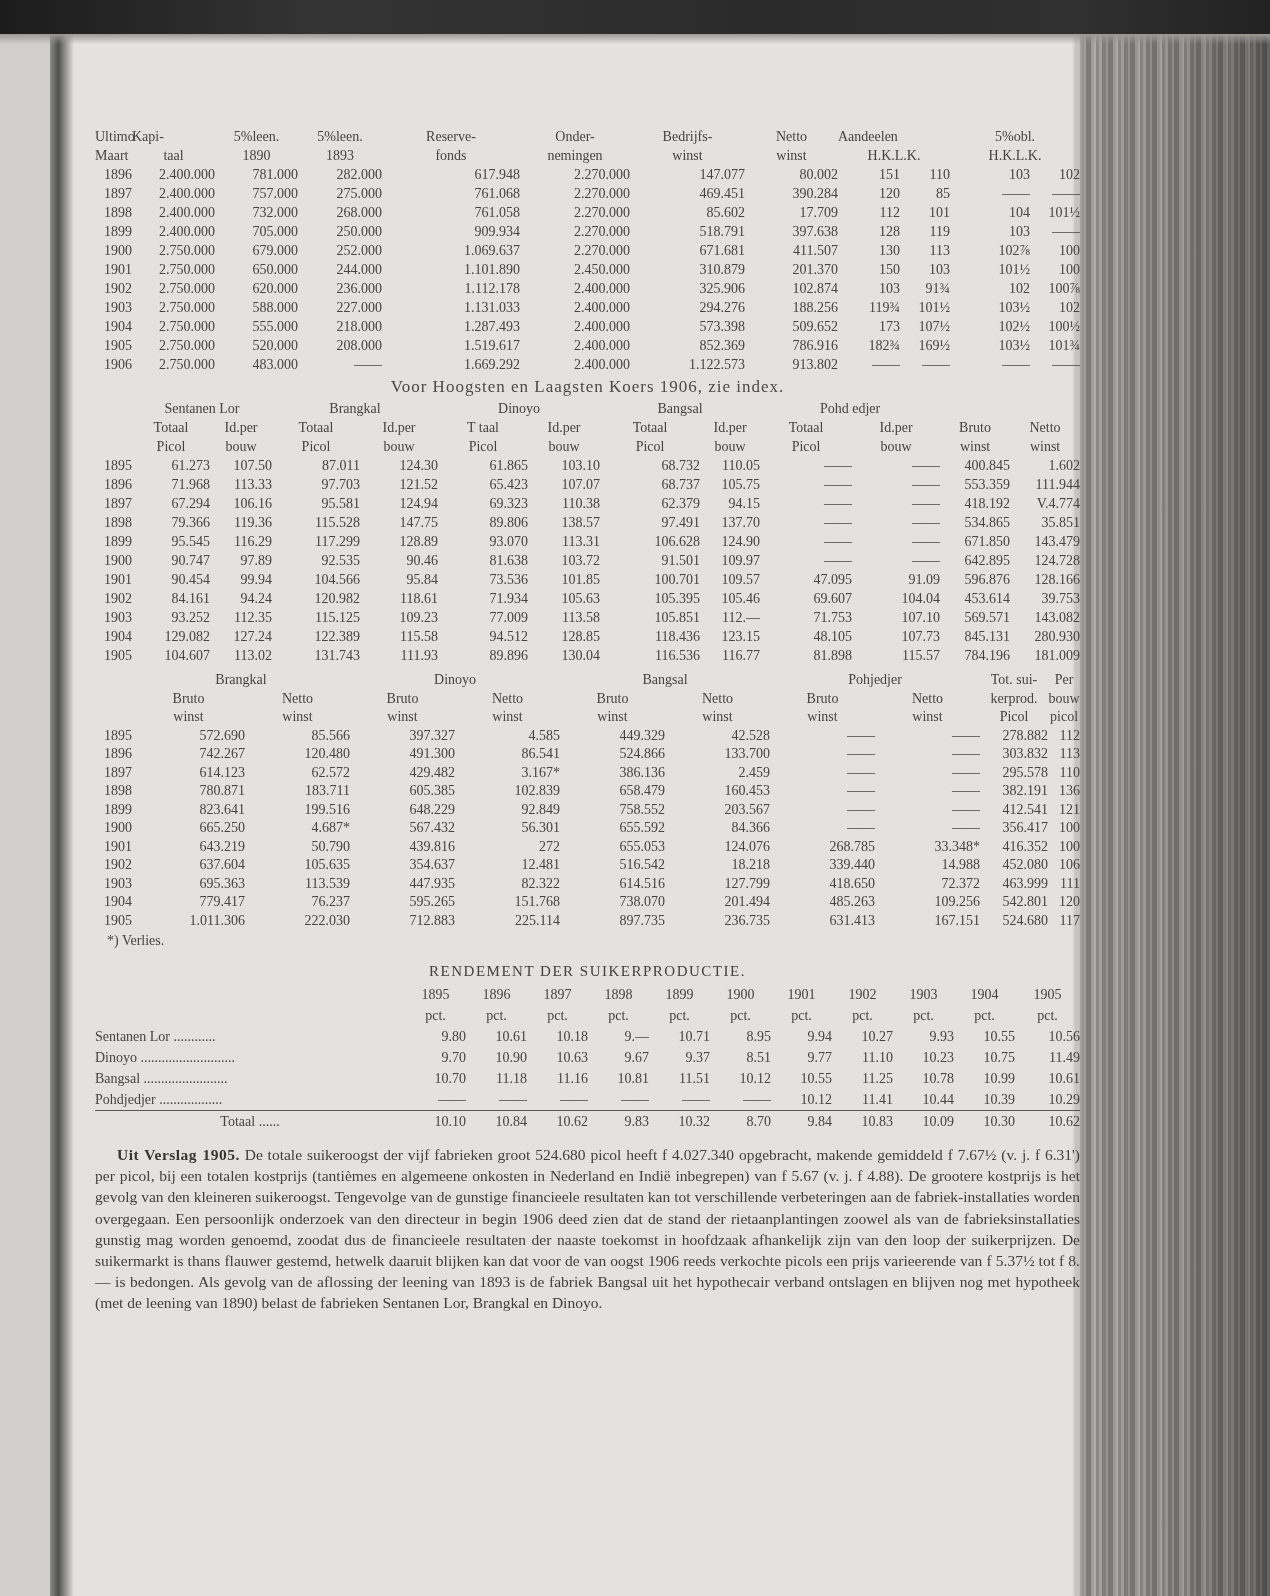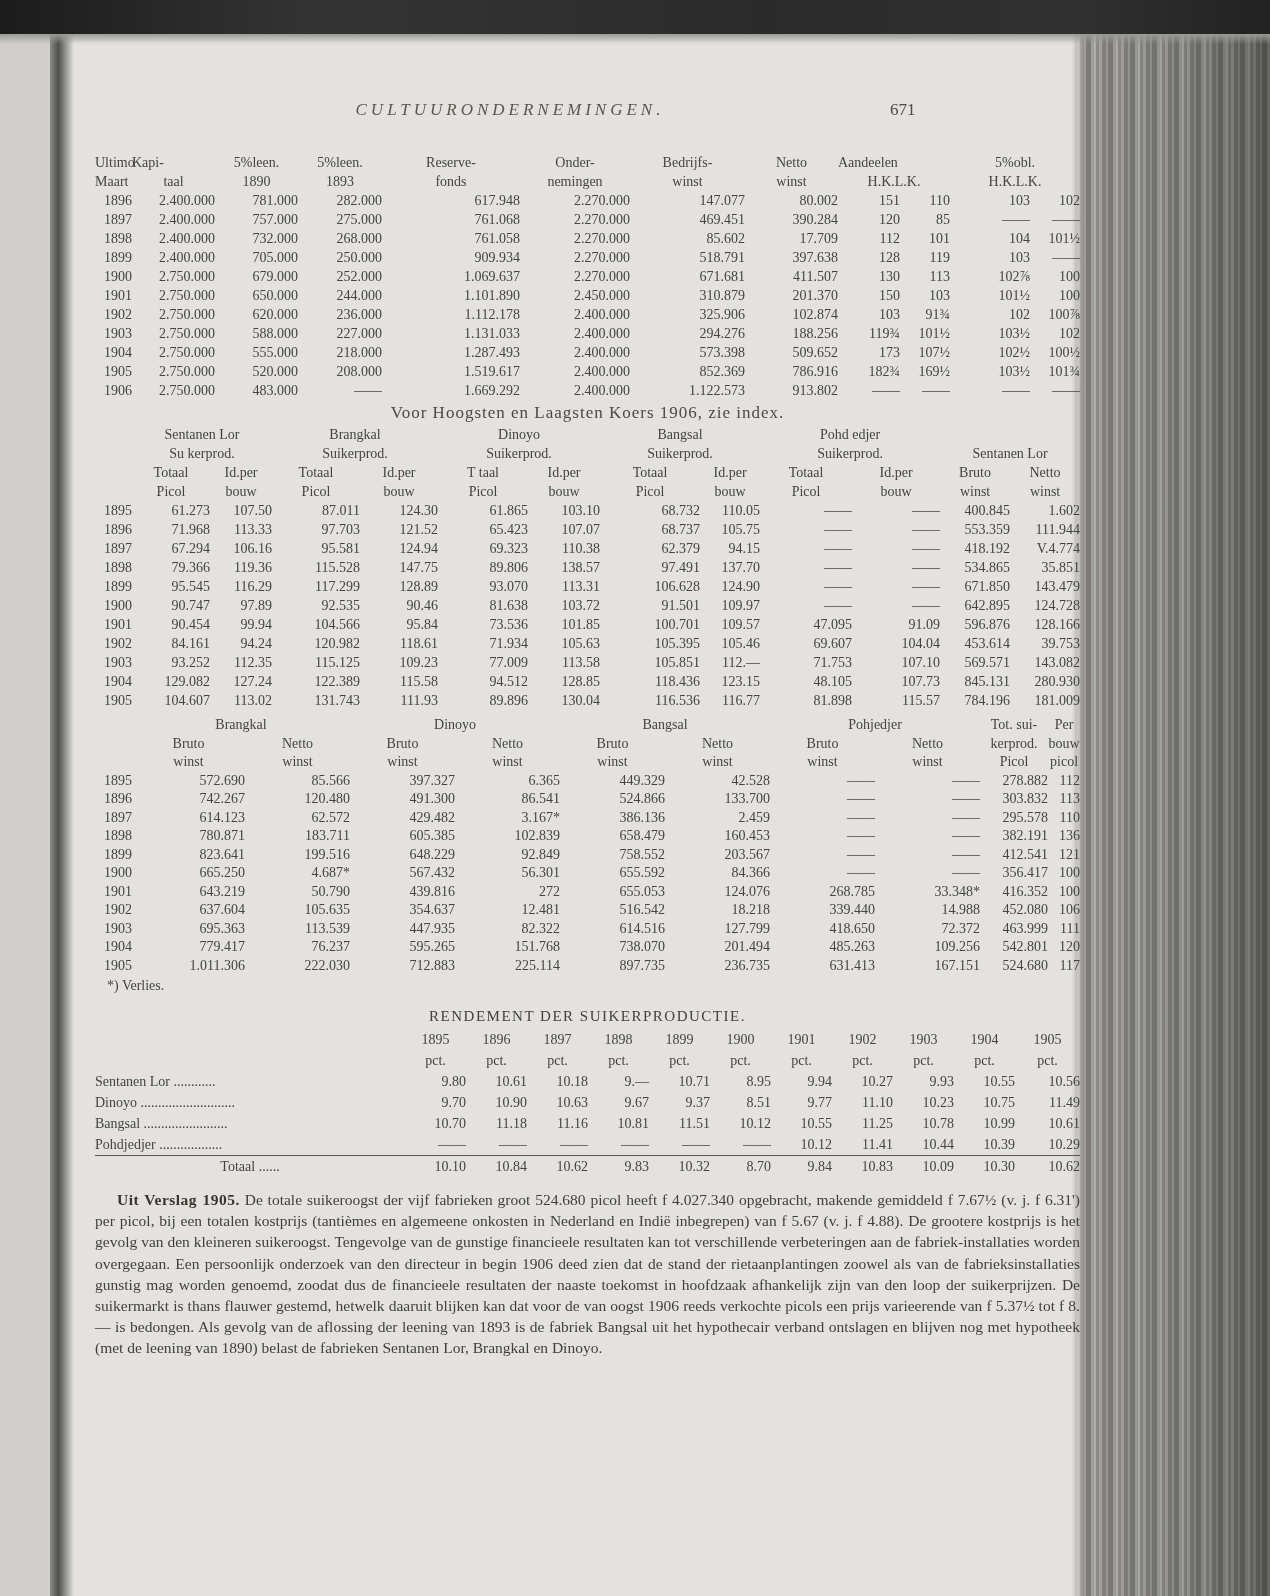--- a/index.html
+++ b/index.html
@@ -48,24 +48,20 @@
 <body>
 
 <div class="topbar"></div>
 <div class="topbar-soft"></div>
 <div class="edge-left"></div>
 <div class="spine"></div>
 <div class="edges-right"></div>
 
 <div class="content">
 
-  <div class="masthead">
-    <div class="doc-title">CULTUURONDERNEMINGEN.</div>
-    <div class="page-num">671</div>
-  </div>
 
   <table class="capital">
     <colgroup>
       <col style="width:37px">
         <col style="width:83px">
         <col style="width:83px">
         <col style="width:84px">
       <col style="width:138px">
         <col style="width:110px">
         <col style="width:115px">
@@ -282,29 +278,20 @@
           <td></td>
           <td colspan="2" style="text-align: center;">Sentanen Lor</td>
           <td colspan="2" style="text-align: center;">Brangkal</td>
           <td colspan="2" style="text-align: center;">Dinoyo</td>
           <td colspan="2" style="text-align: center;">Bangsal</td>
           <td colspan="2" style="text-align: center;">Pohd edjer</td>
           <td colspan="2"></td>
         </tr>
         <tr>
           <td></td>
-          <td colspan="2" style="text-align: center;">Su kerprod.</td>
-          <td colspan="2" style="text-align: center;">Suikerprod.</td>
-          <td colspan="2" style="text-align: center;">Suikerprod.</td>
-          <td colspan="2" style="text-align: center;">Suikerprod.</td>
-          <td colspan="2" style="text-align: center;">Suikerprod.</td>
-          <td colspan="2" style="text-align: center;">Sentanen Lor</td>
-        </tr>
-        <tr>
-          <td></td>
           <td style="text-align: center;">Totaal</td>
           <td style="text-align: center;">Id.per</td>
           <td style="text-align: center;">Totaal</td>
           <td style="text-align: center;">Id.per</td>
           <td style="text-align: center;">T taal</td>
           <td style="text-align: center;">Id.per</td>
           <td style="text-align: center;">Totaal</td>
           <td style="text-align: center;">Id.per</td>
           <td style="text-align: center;">Totaal</td>
           <td style="text-align: center;">Id.per</td>
@@ -546,21 +533,21 @@
           <td style="text-align: center;">Picol</td>
           <td style="text-align: center;">picol</td>
         </tr>
       </tbody>
     <tbody>
         <tr>
           <td>1895</td>
           <td>572.690</td>
           <td>85.566</td>
           <td>397.327</td>
-          <td>6.365</td>
+          <td>4.585</td>
           <td>449.329</td>
           <td>42.528</td>
           <td>——</td>
           <td>——</td>
           <td>278.882</td>
           <td>112</td>
         </tr>
         <tr>
           <td>1896</td>
           <td>742.267</td>

